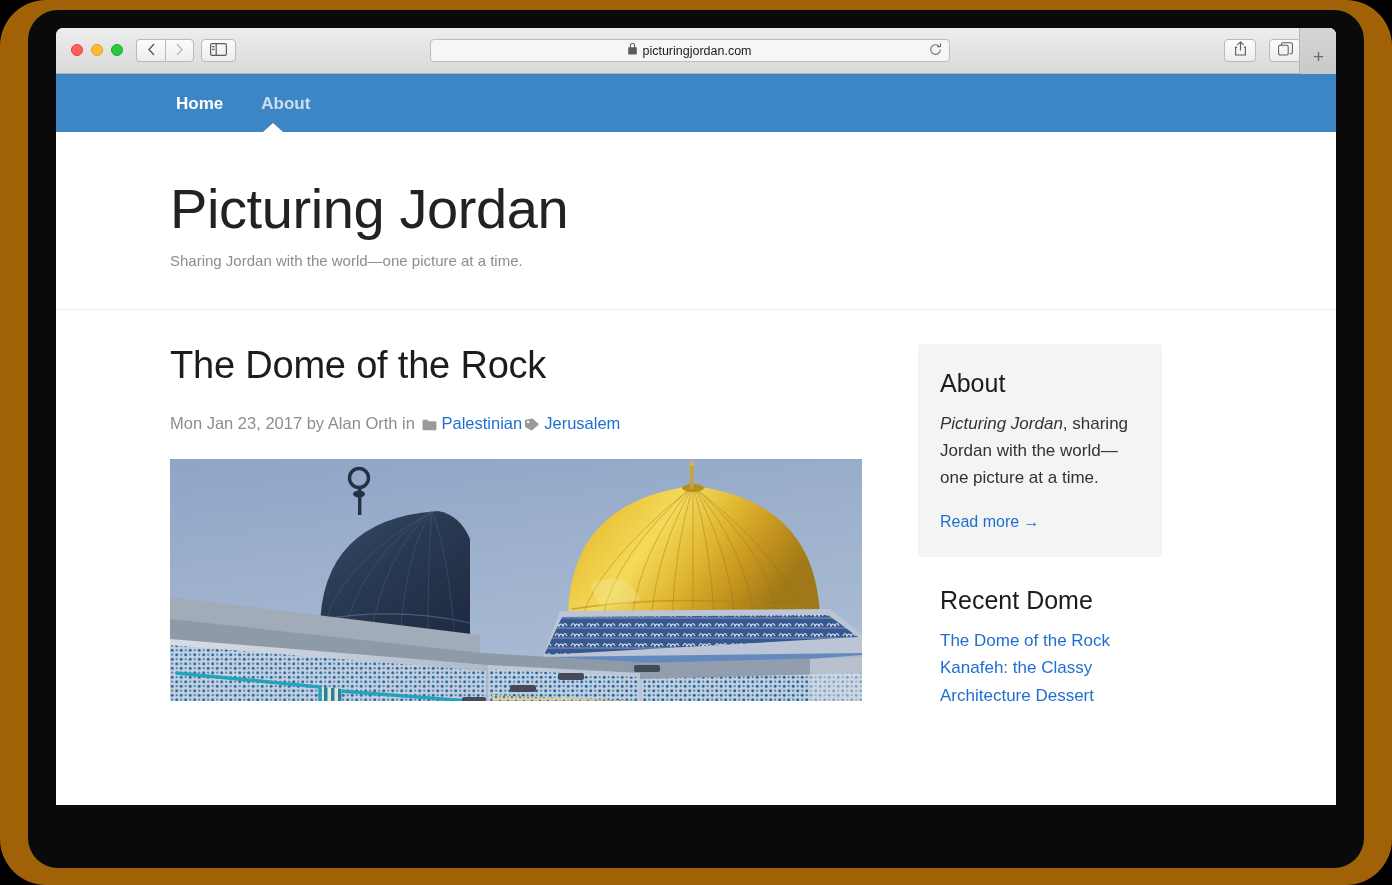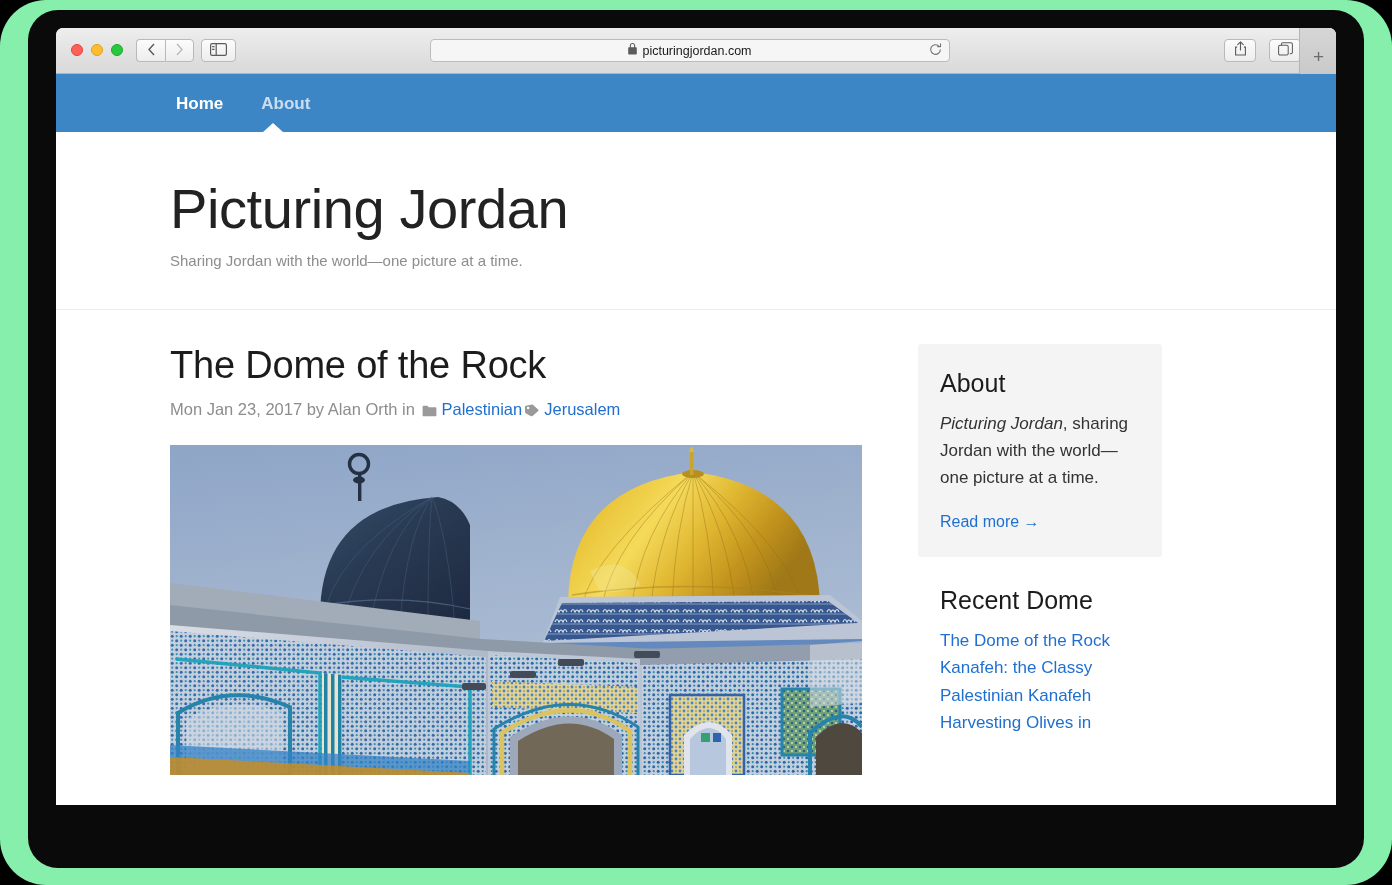--- a/index.html
+++ b/index.html
@@ -10,21 +10,21 @@
     overflow: hidden;
     background: #000000;
     font-family: "Liberation Sans", sans-serif;
   }
 
   
   #device-frame {
     position: absolute;
     left: 0; top: 0;
     width: 1392px; height: 885px;
-    background: #86efac;
+    background: #a16207;
     border-radius: 46px;
   }
   #device-inner-bezel {
     position: absolute;
     left: 28px; top: 10px;
     width: 1336px; height: 858px;
     border-radius: 30px;
     background: #0a0a0a;
   }
 
@@ -120,21 +120,21 @@
     right: 7px; top: 50%;
     transform: translateY(-50%);
     color: #727272;
     display: flex;
     align-items: center;
   }
 
   
   #page-viewport {
     position: relative;
-    height: 730px;
+    height: 627px;
     background: #ffffff;
     overflow: hidden;
   }
 
   
   #site-nav {
     position: relative;
     height: 58px;
     background: #3d86c6;
   }
@@ -201,21 +201,21 @@
   #sidebar-column { width: 244px; flex: none; }
 
   #post-title {
     font-size: 38px;
     font-weight: 300;
     color: #1c1c1c;
     line-height: 1.14;
     letter-spacing: -0.2px;
   }
   #post-meta {
-    margin-top: 13px;
+    margin-top: 27px;
     font-size: 16.5px;
     color: #8d8d8d;
     display: flex;
     align-items: center;
     flex-wrap: wrap;
     gap: 0;
   }
   #post-meta .meta-text { white-space: pre; }
   .meta-link {
     color: #1f6fd0;
@@ -589,21 +589,21 @@
             <a href="#" id="about-read-more">Read more →</a>
           </div>
 
           <div id="recent-posts-widget">
             <div class="widget-title">Recent Dome</div>
             <ul id="recent-posts-list">
               <li>
                   <a href="#">The Dome of the Rock</a>
                 </li>
               <li>
-                  <a href="#">Kanafeh: the Classy Palestinian Kanafeh</a>
+                  <a href="#">Kanafeh: the Classy Architecture Dessert</a>
                 </li>
               <li>
                   <a href="#">Harvesting Olives in</a>
                 </li>
             </ul>
           </div>
 
         </div>
       </div>
     </div>

